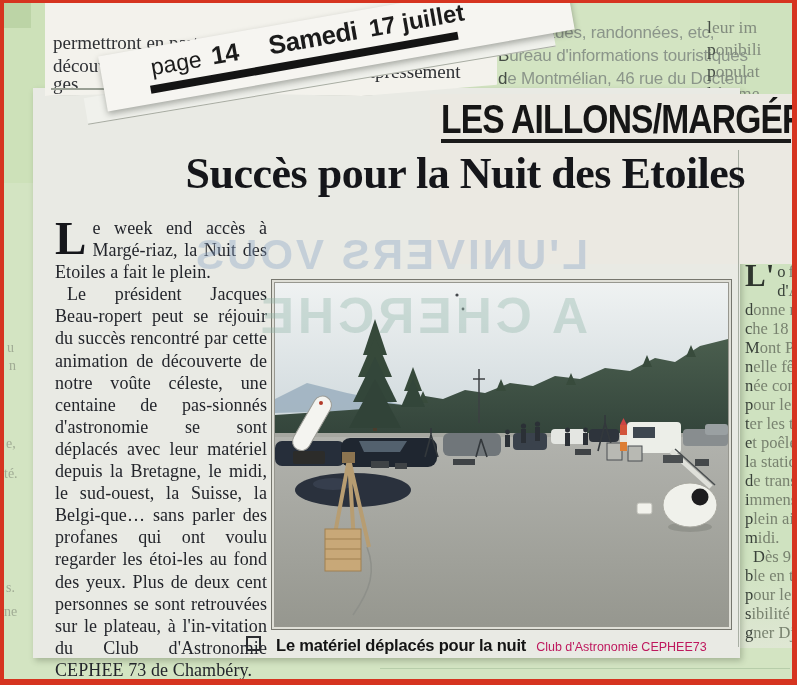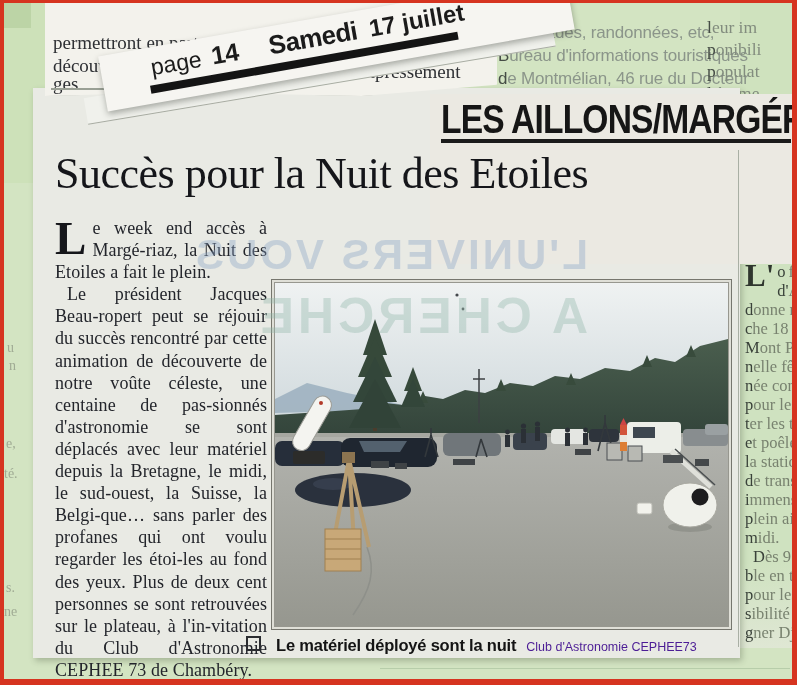--- a/index.html
+++ b/index.html
@@ -52,21 +52,21 @@
   .stripB .w3{font-size:26px;font-weight:800;margin-left:26px;letter-spacing:-0.5px;}
   .stripB .w4{font-size:24px;font-weight:600;margin-left:8px;}
   .stripB .bar{margin:3px 0 0 46px;width:312px;height:8px;background:#141414;}
 
   
   .kicker{position:absolute;left:441px;top:97px;z-index:10;white-space:nowrap;}
   .kicker span{display:inline-block;font-family:"Liberation Sans",sans-serif;font-weight:bold;
                font-size:40px;letter-spacing:-1px;color:#161616;transform:scaleX(.84);transform-origin:left;}
   .kickline{position:absolute;left:441px;top:139px;width:350px;height:4px;background:#1b1b1b;z-index:10;}
   .headline{position:absolute;left:55px;top:152px;width:690px;z-index:10;color:#15161a;
-            font-size:44px;font-weight:normal;letter-spacing:-0.5px;line-height:1;}
+            font-size:44px;font-weight:bold;letter-spacing:-0.5px;line-height:1;text-align:right;}
 
   
   .article{position:absolute;left:55px;top:217px;width:212px;z-index:10;color:#23252b;
            font-size:18px;line-height:22.1px;text-align:justify;letter-spacing:0.1px;}
   .article p{margin:0;}
   .article p + p{text-indent:12px;}
   .dc{float:left;font-size:47px;line-height:37px;font-weight:bold;padding:3px 6px 0 0;color:#15161a;}
   .endmark{position:absolute;left:246px;top:636px;width:11px;height:11px;border:2px solid #2a2c30;z-index:10;}
 
   
@@ -75,21 +75,21 @@
   .photo svg{display:block;outline:1px solid #97978f;}
   .ghost{position:absolute;left:278px;top:231px;width:310px;z-index:12;transform:scaleX(-1);
          font-family:"Liberation Sans",sans-serif;font-weight:bold;filter:blur(.7px);pointer-events:none;}
   .ghost .g1{font-size:42px;letter-spacing:3px;color:rgba(136,162,196,.38);white-space:nowrap;}
   .ghost .g2{font-size:50px;letter-spacing:4px;color:rgba(140,180,165,.36);white-space:nowrap;margin-top:8px;}
 
   
   .caption{position:absolute;left:276px;top:636px;width:500px;z-index:10;display:flex;align-items:baseline;gap:10px;
            font-family:"Liberation Sans",sans-serif;}
   .caption .t{font-weight:bold;font-size:16.5px;color:#141414;letter-spacing:-0.2px;}
-  .caption .c{font-size:12.5px;color:#4c1d95;}
+  .caption .c{font-size:12.5px;color:#be185d;}
 
   
   .rcol-bg{position:absolute;left:740px;top:258px;width:53px;height:390px;z-index:2;
            background:linear-gradient(#cfe2c0 0 78%,#dfe7d4);}
   .rcol{position:absolute;left:745px;top:262px;width:60px;z-index:3;color:#78826f;
         font-size:16.5px;line-height:19px;}
   .rcol .ln{display:block;white-space:nowrap;}
   .rcol .ln::first-letter{color:#3a423a;}
   .rcol .dc2{float:left;font-size:31px;line-height:28px;font-weight:bold;color:#2f362e;padding-right:3px;}
   .rcol .sp{letter-spacing:3px;}
@@ -307,20 +307,20 @@
       </g>
     </svg>
   </div>
 
   <div class="ghost">
     <div class="g1">L'UNIVERS VOUS</div>
     <div class="g2">A CHERCHE</div>
   </div>
 
   <div class="caption">
-    <span class="t">Le matériel déployé sont la nuit</span>
+    <span class="t">Le matériel déplacés pour la nuit</span>
     <span class="c">Club d'Astronomie CEPHEE73</span>
   </div>
 
   <div class="bottomline"></div>
 
   <div class="frame"></div>
 </div>
 
 </body></html>

